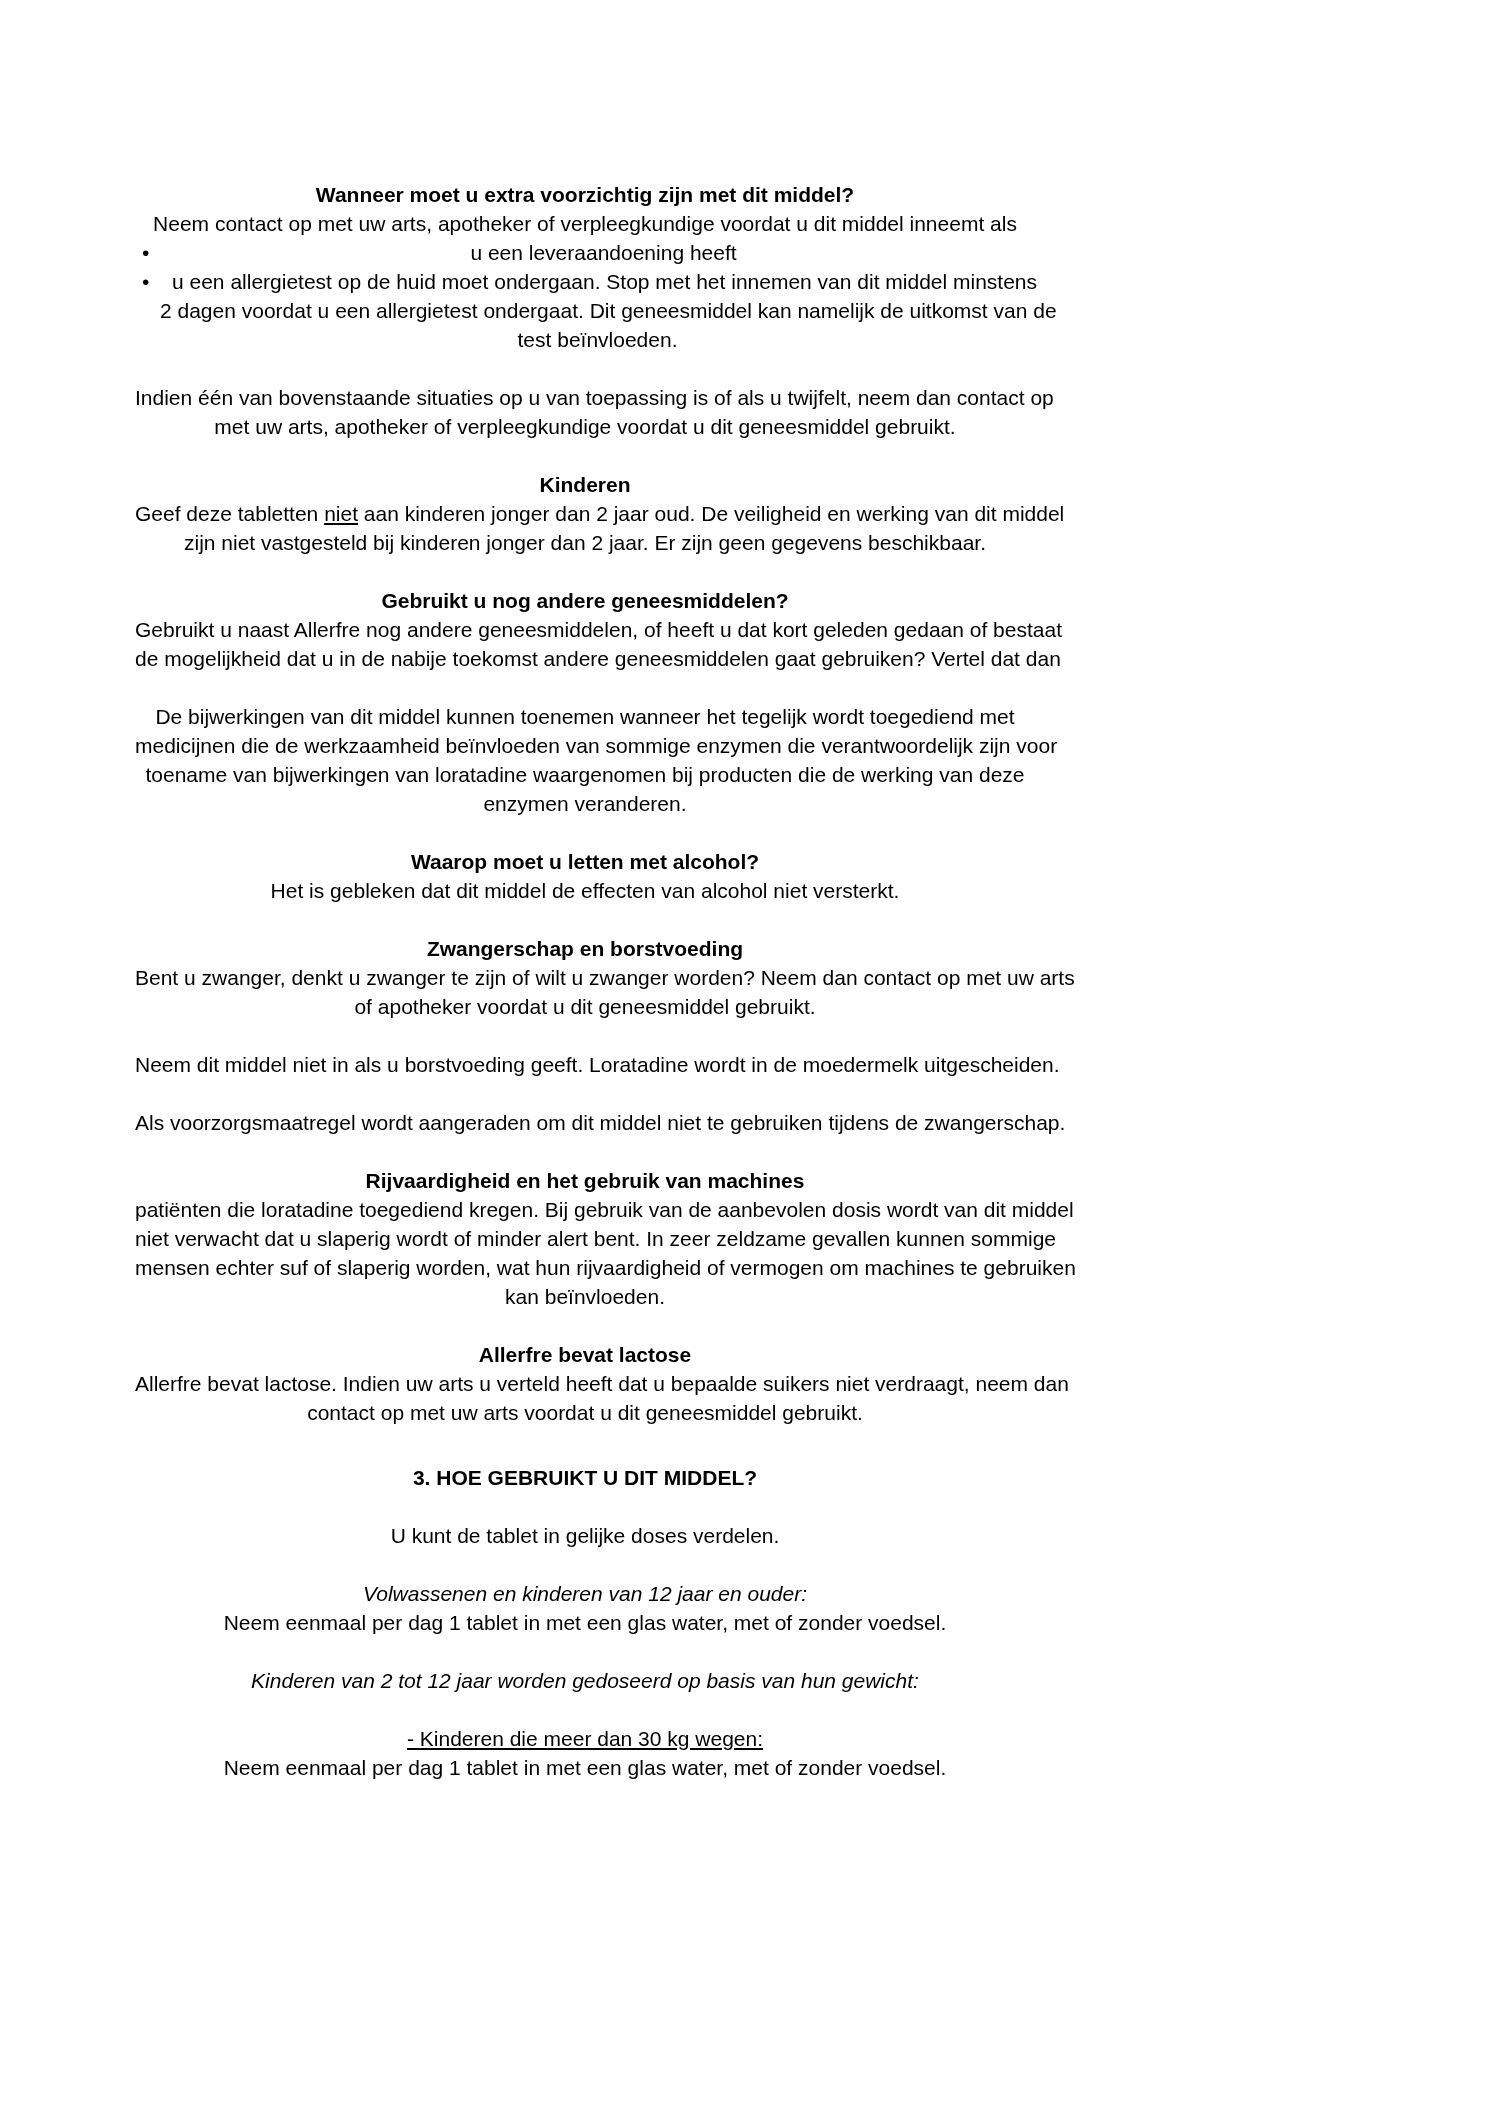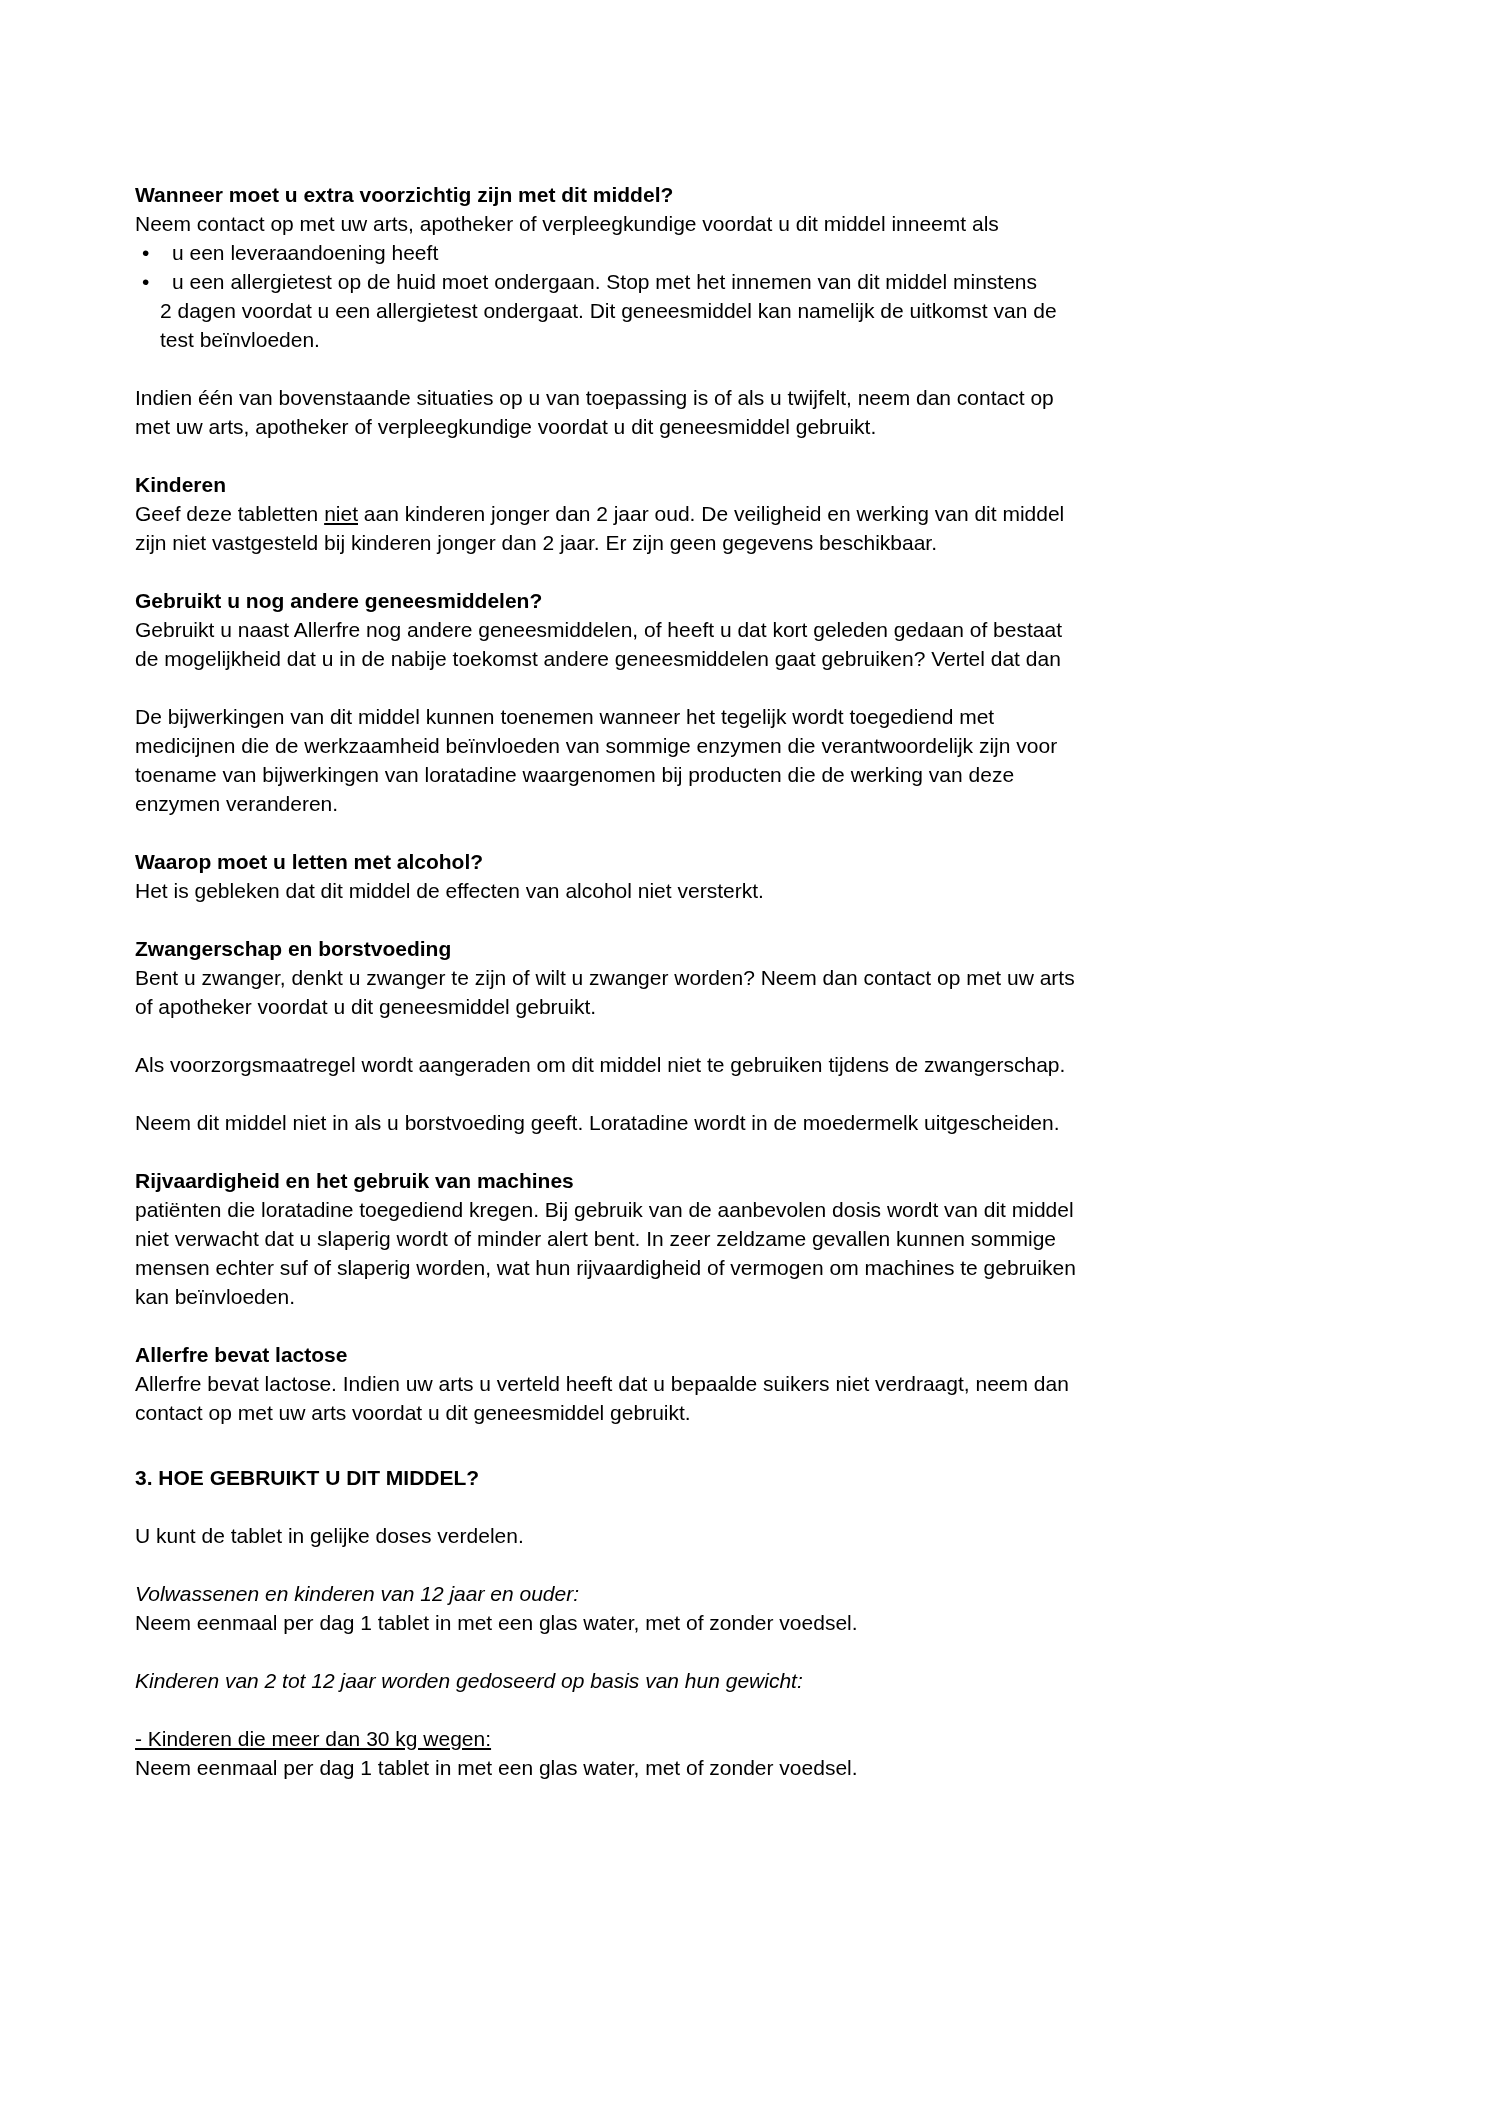--- a/index.html
+++ b/index.html
@@ -29,20 +29,21 @@
   .block {
     margin: 0 0 29px 0;
   }
   .block.gap-large {
     margin-top: 36px;
   }
   .line {
     font-size: 21px;
     line-height: 29px;
     white-space: nowrap;
+    text-align: center;
   }
   .b { font-weight: bold; }
   .i { font-style: italic; }
   .u { text-decoration: underline; }
   .bullet {
     position: relative;
     padding-left: 37px;
   }
   .bullet .dot {
     position: absolute;
@@ -105,25 +106,25 @@
       <div class="line">Het is gebleken dat dit middel de effecten van alcohol niet versterkt.</div>
     </section>
 
     <section class="block">
       <div class="line b">Zwangerschap en borstvoeding</div>
       <div class="line">Bent u zwanger, denkt u zwanger te zijn of wilt u zwanger worden? Neem dan contact op met uw arts</div>
       <div class="line">of apotheker voordat u dit geneesmiddel gebruikt.</div>
     </section>
 
     <section class="block">
-      <div class="line">Als voorzorgsmaatregel wordt aangeraden om dit middel niet te gebruiken tijdens de zwangerschap.</div>
+      <div class="line">Neem dit middel niet in als u borstvoeding geeft. Loratadine wordt in de moedermelk uitgescheiden.</div>
     </section>
 
     <section class="block">
-      <div class="line">Neem dit middel niet in als u borstvoeding geeft. Loratadine wordt in de moedermelk uitgescheiden.</div>
+      <div class="line">Als voorzorgsmaatregel wordt aangeraden om dit middel niet te gebruiken tijdens de zwangerschap.</div>
     </section>
 
     <section class="block">
       <div class="line b">Rijvaardigheid en het gebruik van machines</div>
       <div class="line">patiënten die loratadine toegediend kregen. Bij gebruik van de aanbevolen dosis wordt van dit middel</div>
       <div class="line">niet verwacht dat u slaperig wordt of minder alert bent. In zeer zeldzame gevallen kunnen sommige</div>
       <div class="line">mensen echter suf of slaperig worden, wat hun rijvaardigheid of vermogen om machines te gebruiken</div>
       <div class="line">kan beïnvloeden.</div>
     </section>
 

